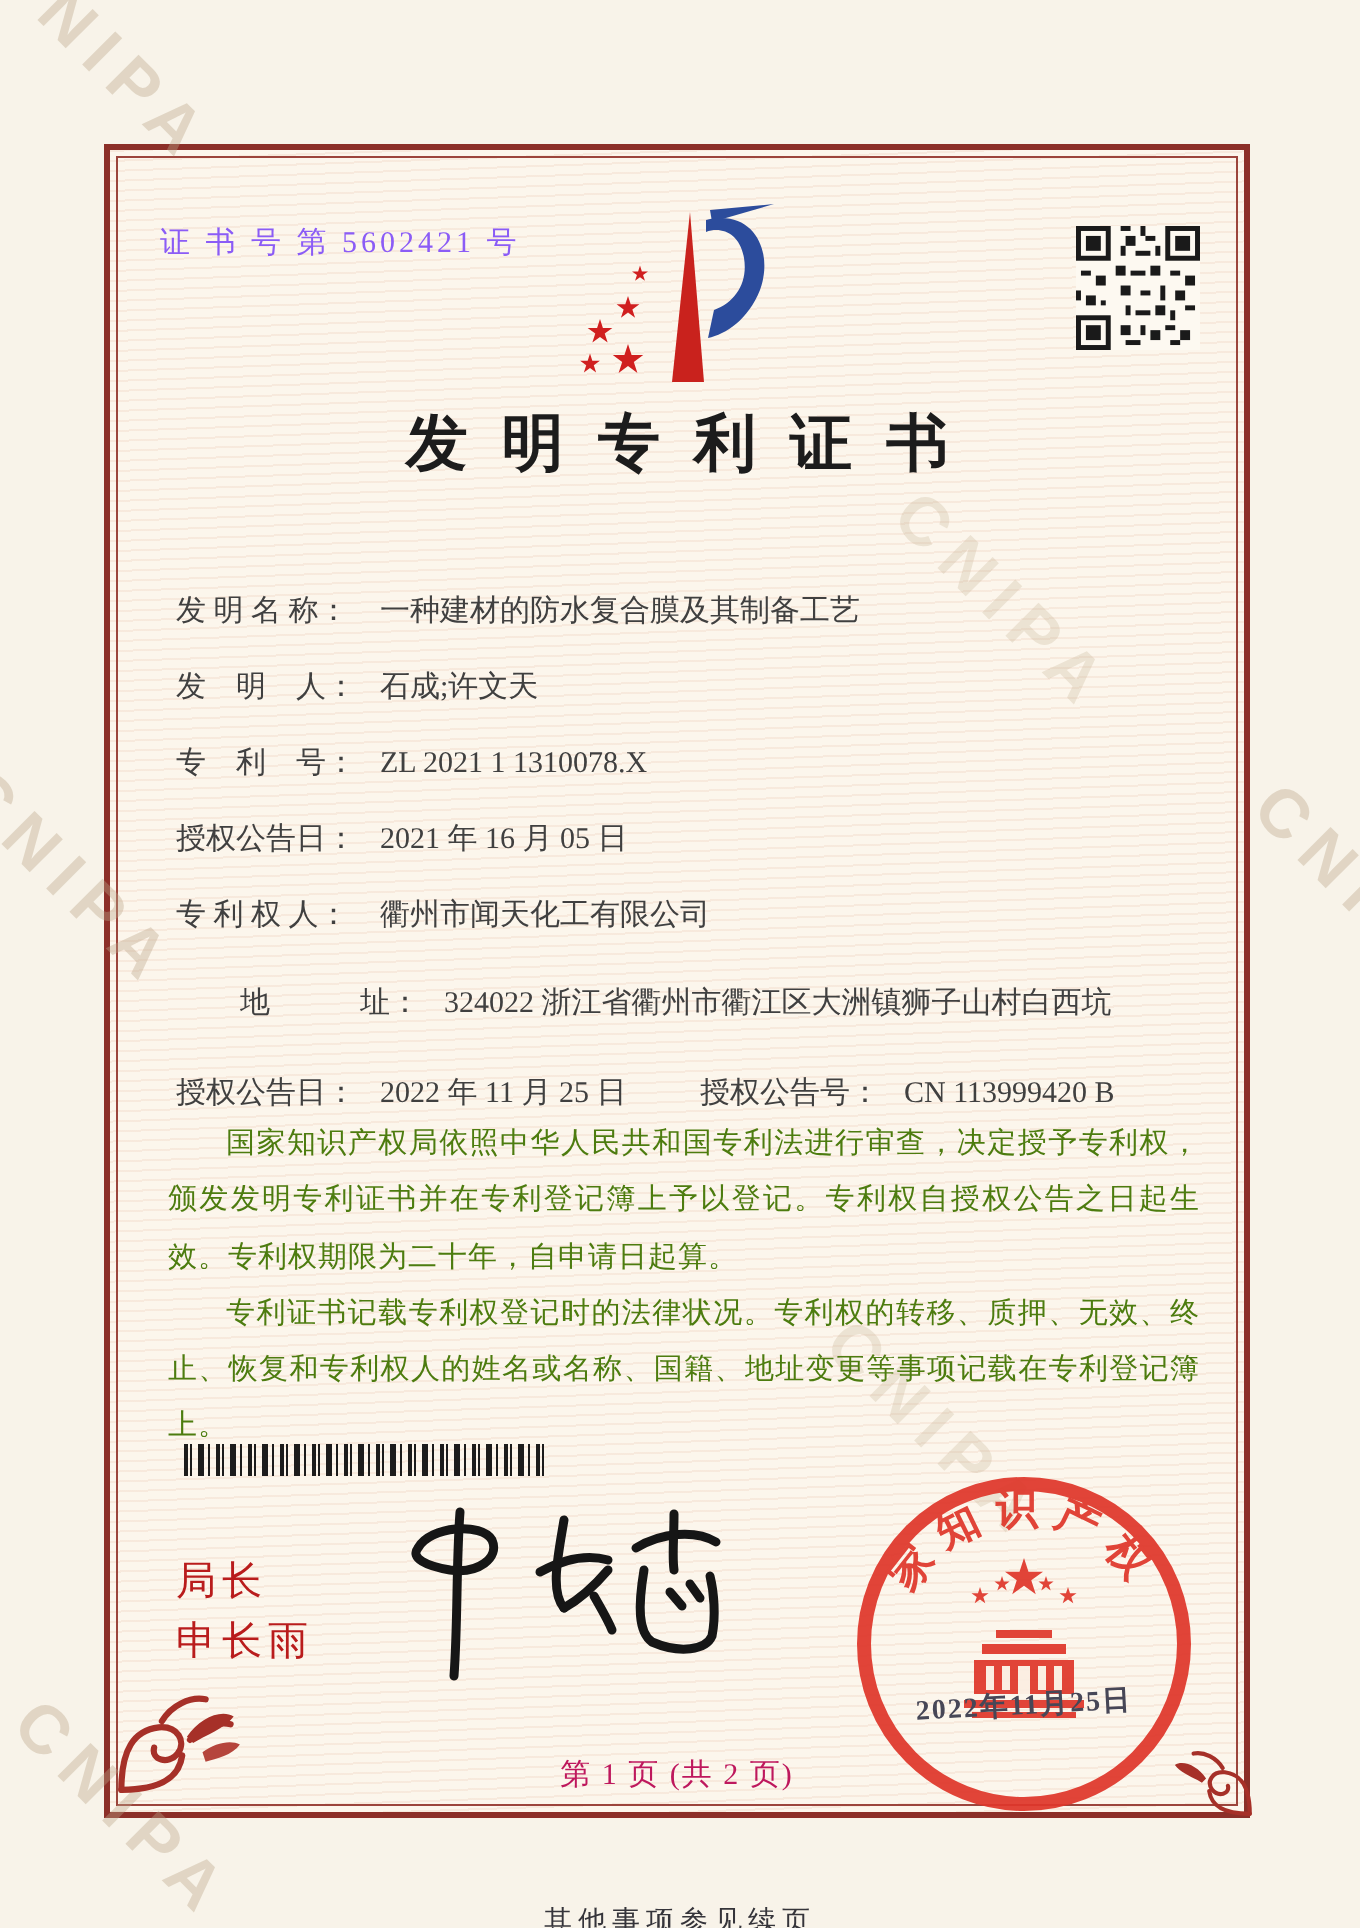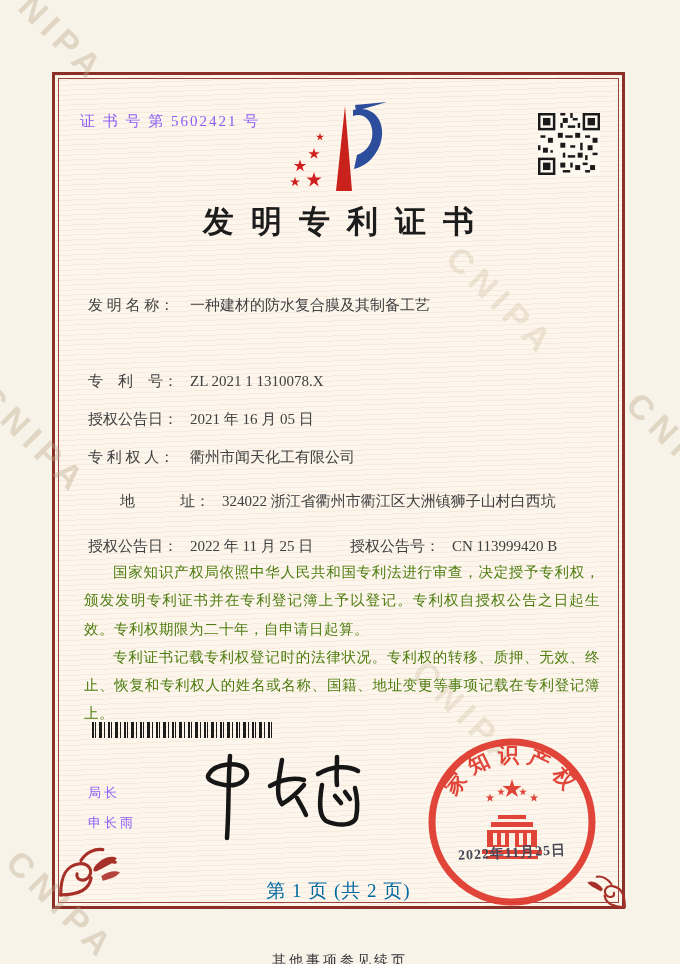--- a/index.html
+++ b/index.html
@@ -49,22 +49,22 @@
     text-indent:2em; text-align:justify; letter-spacing:0.5px;
   }
   .barcode{
     left:92px; top:722px; width:182px; height:16px;
     background:repeating-linear-gradient(90deg,
       #1c1c1c 0 2px, transparent 2px 3px,
       #1c1c1c 3px 4px, transparent 4px 7px,
       #1c1c1c 7px 10px, transparent 10px 12px,
       #1c1c1c 12px 13px, transparent 13px 16px);
   }
-  .signer{left:88px; top:778px; font-size:13px; color:#8b5cf6; line-height:30px; letter-spacing:3px;}
-  .pageno{left:52px; top:878px; width:573px; text-align:center; font-size:19px; color:#0369a1; letter-spacing:1px;}
+  .signer{left:88px; top:778px; font-size:20px; color:#b91c1c; line-height:30px; letter-spacing:3px;font-family:Liberation Mono, monospace;}
+  .pageno{left:52px; top:878px; width:573px; text-align:center; font-size:15px; color:#be185d; letter-spacing:1px;}
   .footnote{left:0; top:952px; width:680px; text-align:center; font-size:14px; color:#35343a; letter-spacing:3px;font-family:Liberation Mono, monospace;}
   svg{display:block;}
 </style>
 </head>
 <body>
 
 <div class="page">
 
   <div class="wm" style="left:-18px; top:8px;">CNIPA</div>
   <div class="wm light" style="left:432px; top:282px;">CNIPA</div>
@@ -149,20 +149,23 @@
           <rect x="20" y="2" width="3" height="3"></rect>
           <rect x="2" y="20" width="3" height="3"></rect>
         </g>
     </svg>
 
     <div class="abs row" style="top:296px;">
       <span class="lab">发 明 名 称：</span><span class="val">一种建材的防水复合膜及其制备工艺</span>
     </div>
 
     <div class="abs title">发明专利证书</div>
+    <div class="abs row" style="top:334px;">
+      <span class="lab">发　明　人：</span><span class="val">石成;许文天</span>
+    </div>
     <div class="abs row" style="top:372px;">
       <span class="lab">专　利　号：</span><span class="val">ZL 2021 1 1310078.X</span>
     </div>
     <div class="abs row" style="top:410px;">
       <span class="lab">授权公告日：</span><span class="val">2021 年 16 月 05 日</span>
     </div>
     <div class="abs row" style="top:448px;">
       <span class="lab">专 利 权 人：</span><span class="val">衢州市闻天化工有限公司</span>
     </div>
     <div class="abs row" style="top:492px;margin-left:32px;">

